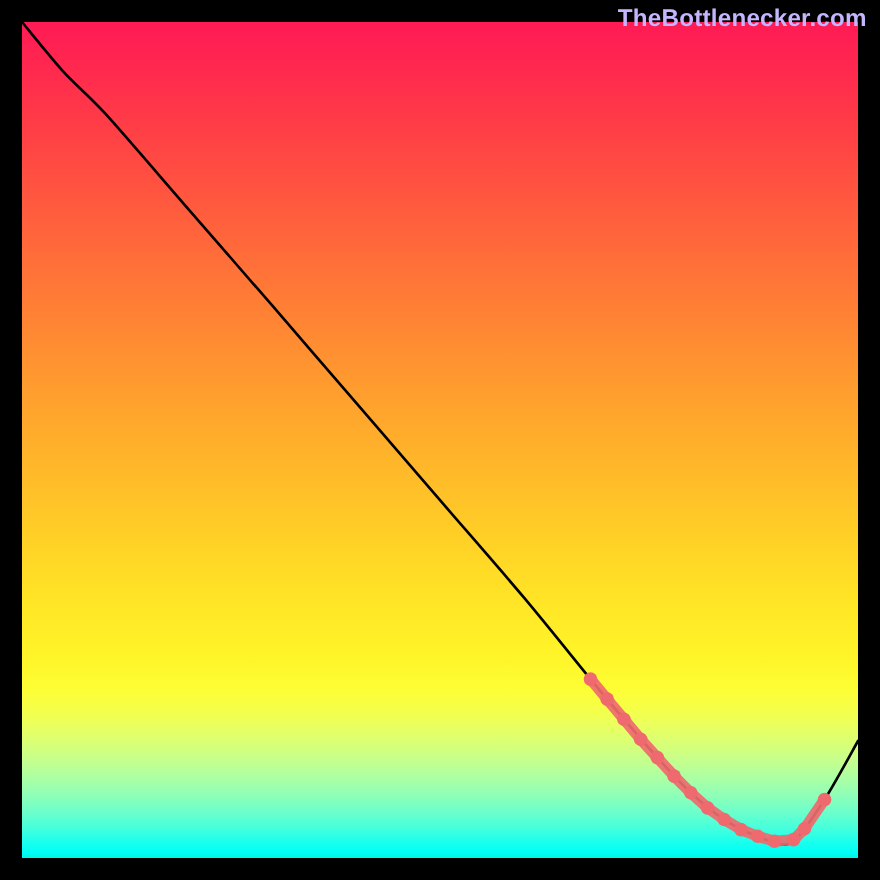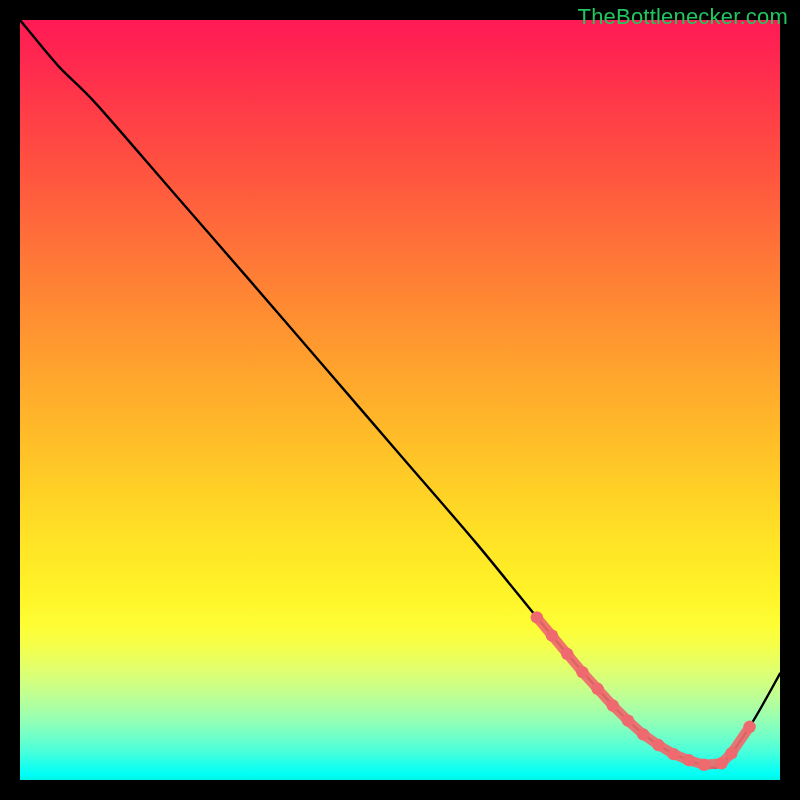--- a/index.html
+++ b/index.html
@@ -8,23 +8,23 @@
     height: 800px;
     background: #000;
     position: relative;
     font-family: Arial, Helvetica, sans-serif;
     overflow: hidden;
   }
   .attribution {
     position: absolute;
     top: 4px;
     right: 12px;
-    color: #22c55e;
+    color: #c4b5fd;
     font-size: 22px;
-    font-weight: 400;
+    font-weight: 700;
     letter-spacing: 0.2px;
     z-index: 10;
   }
   .plot-area {
     position: absolute;
     left: 20px;
     top: 20px;
     width: 760px;
     height: 760px;
     

